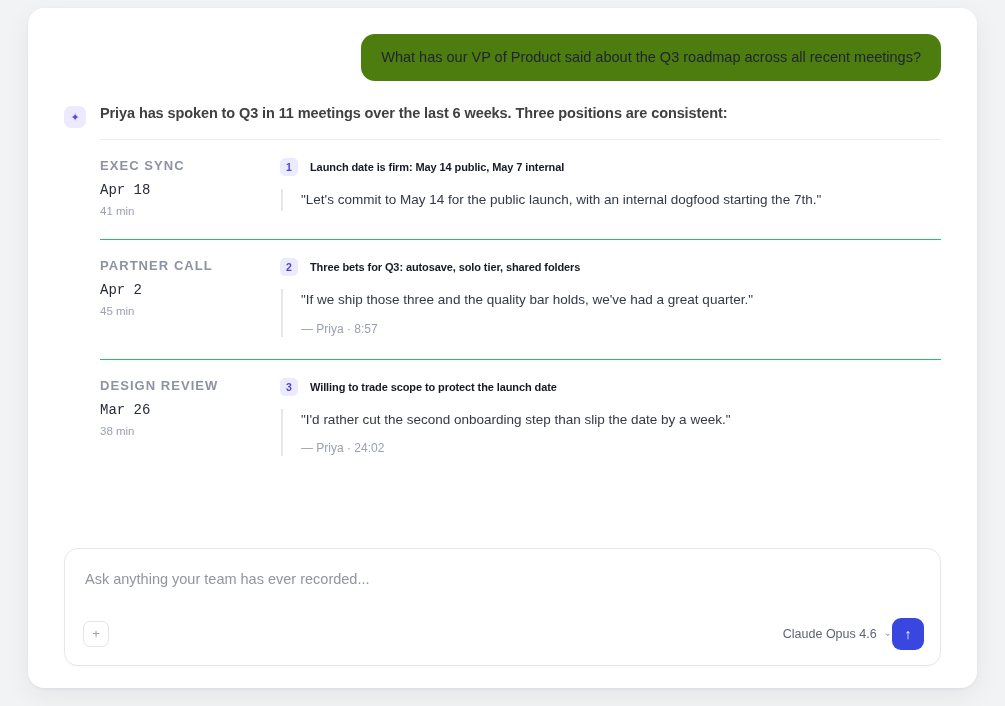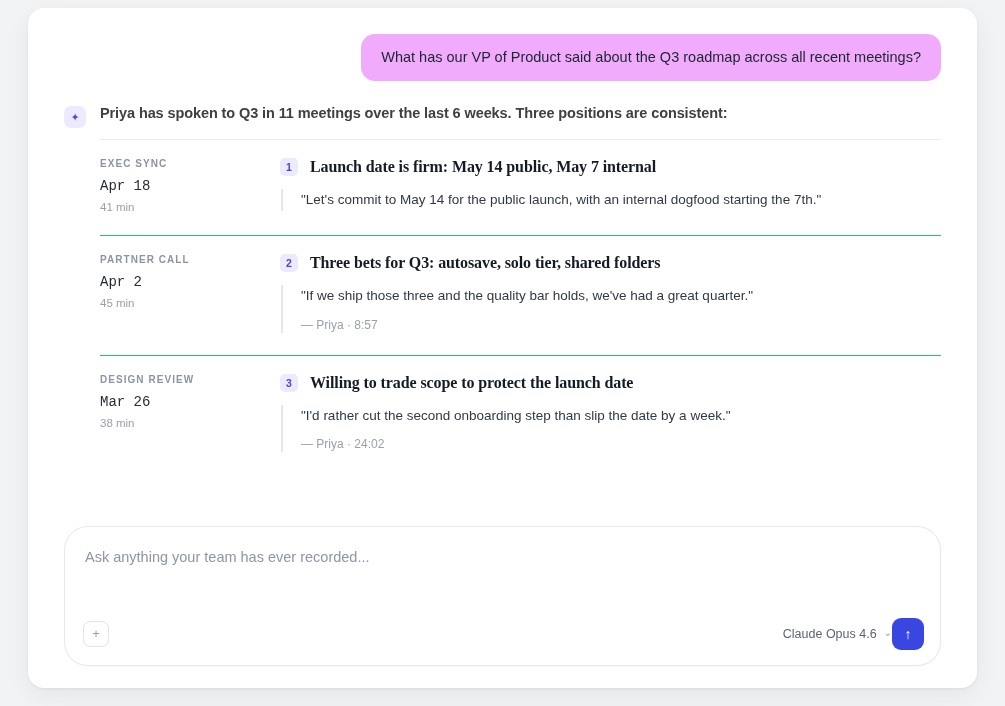--- a/index.html
+++ b/index.html
@@ -24,21 +24,21 @@
     left: 0; top: 0; right: 0;
     padding: 26px 36px 0 36px;
   }
 
   
   .user-row {
     display: flex;
     justify-content: flex-end;
   }
   .user-bubble {
-    background: #f0abfc;
+    background: #4d7c0f;
     color: #1f2430;
     font-size: 14.5px;
     line-height: 1.45;
     padding: 13px 20px;
     border-radius: 14px;
     max-width: 600px;
   }
 
   
   .assistant {
@@ -74,21 +74,21 @@
     align-items: flex-start;
     border-top: 1px solid #22c55e;
     padding: 18px 0 22px 0;
   }
   .meeting-row.first { border-top: 1px solid #ececf0; }
   .meeting-meta {
     flex: 0 0 180px;
     padding-right: 18px;
   }
   .meeting-label {
-    font-size: 10px;
+    font-size: 13px;
     font-weight: bold;
     letter-spacing: 1.05px;
     color: #8d93a3;
     text-transform: uppercase;
   }
   .meeting-date {
     margin-top: 9px;
     font-size: 14px;
     color: #262b38;
     font-family: Liberation Mono, monospace;
@@ -109,25 +109,24 @@
     border-radius: 5px;
     background: #eceaff;
     color: #4f45c8;
     font-size: 10.5px;
     font-weight: bold;
     line-height: 18px;
     text-align: center;
     margin-right: 12px;
   }
   .point-title {
-    font-size: 16px;
+    font-size: 11px;
     font-weight: bold;
     color: #151a25;
     letter-spacing: -0.1px;
-    font-family: Liberation Serif, serif;
   }
   .quote-block {
     margin-top: 13px;
     margin-left: 1px;
     border-left: 2px solid #e6e6ec;
     padding: 1px 0 1px 18px;
   }
   .quote-text {
     font-size: 13.5px;
     color: #323846;
@@ -137,24 +136,24 @@
     margin-top: 12px;
     font-size: 12px;
     color: #9aa0ae;
   }
 
   
   .composer {
     position: absolute;
     left: 36px; right: 36px;
     bottom: 22px;
-    height: 140px;
+    height: 118px;
     background: #ffffff;
     border: 1px solid #e6e7ec;
-    border-radius: 24px;
+    border-radius: 14px;
     box-shadow: 0 1px 2px rgba(16,24,40,0.03);
   }
   .composer-input {
     position: absolute;
     left: 18px; top: 16px; right: 18px;
     height: 28px;
     border: none;
     outline: none;
     background: transparent;
     font-family: "Liberation Sans", sans-serif;

